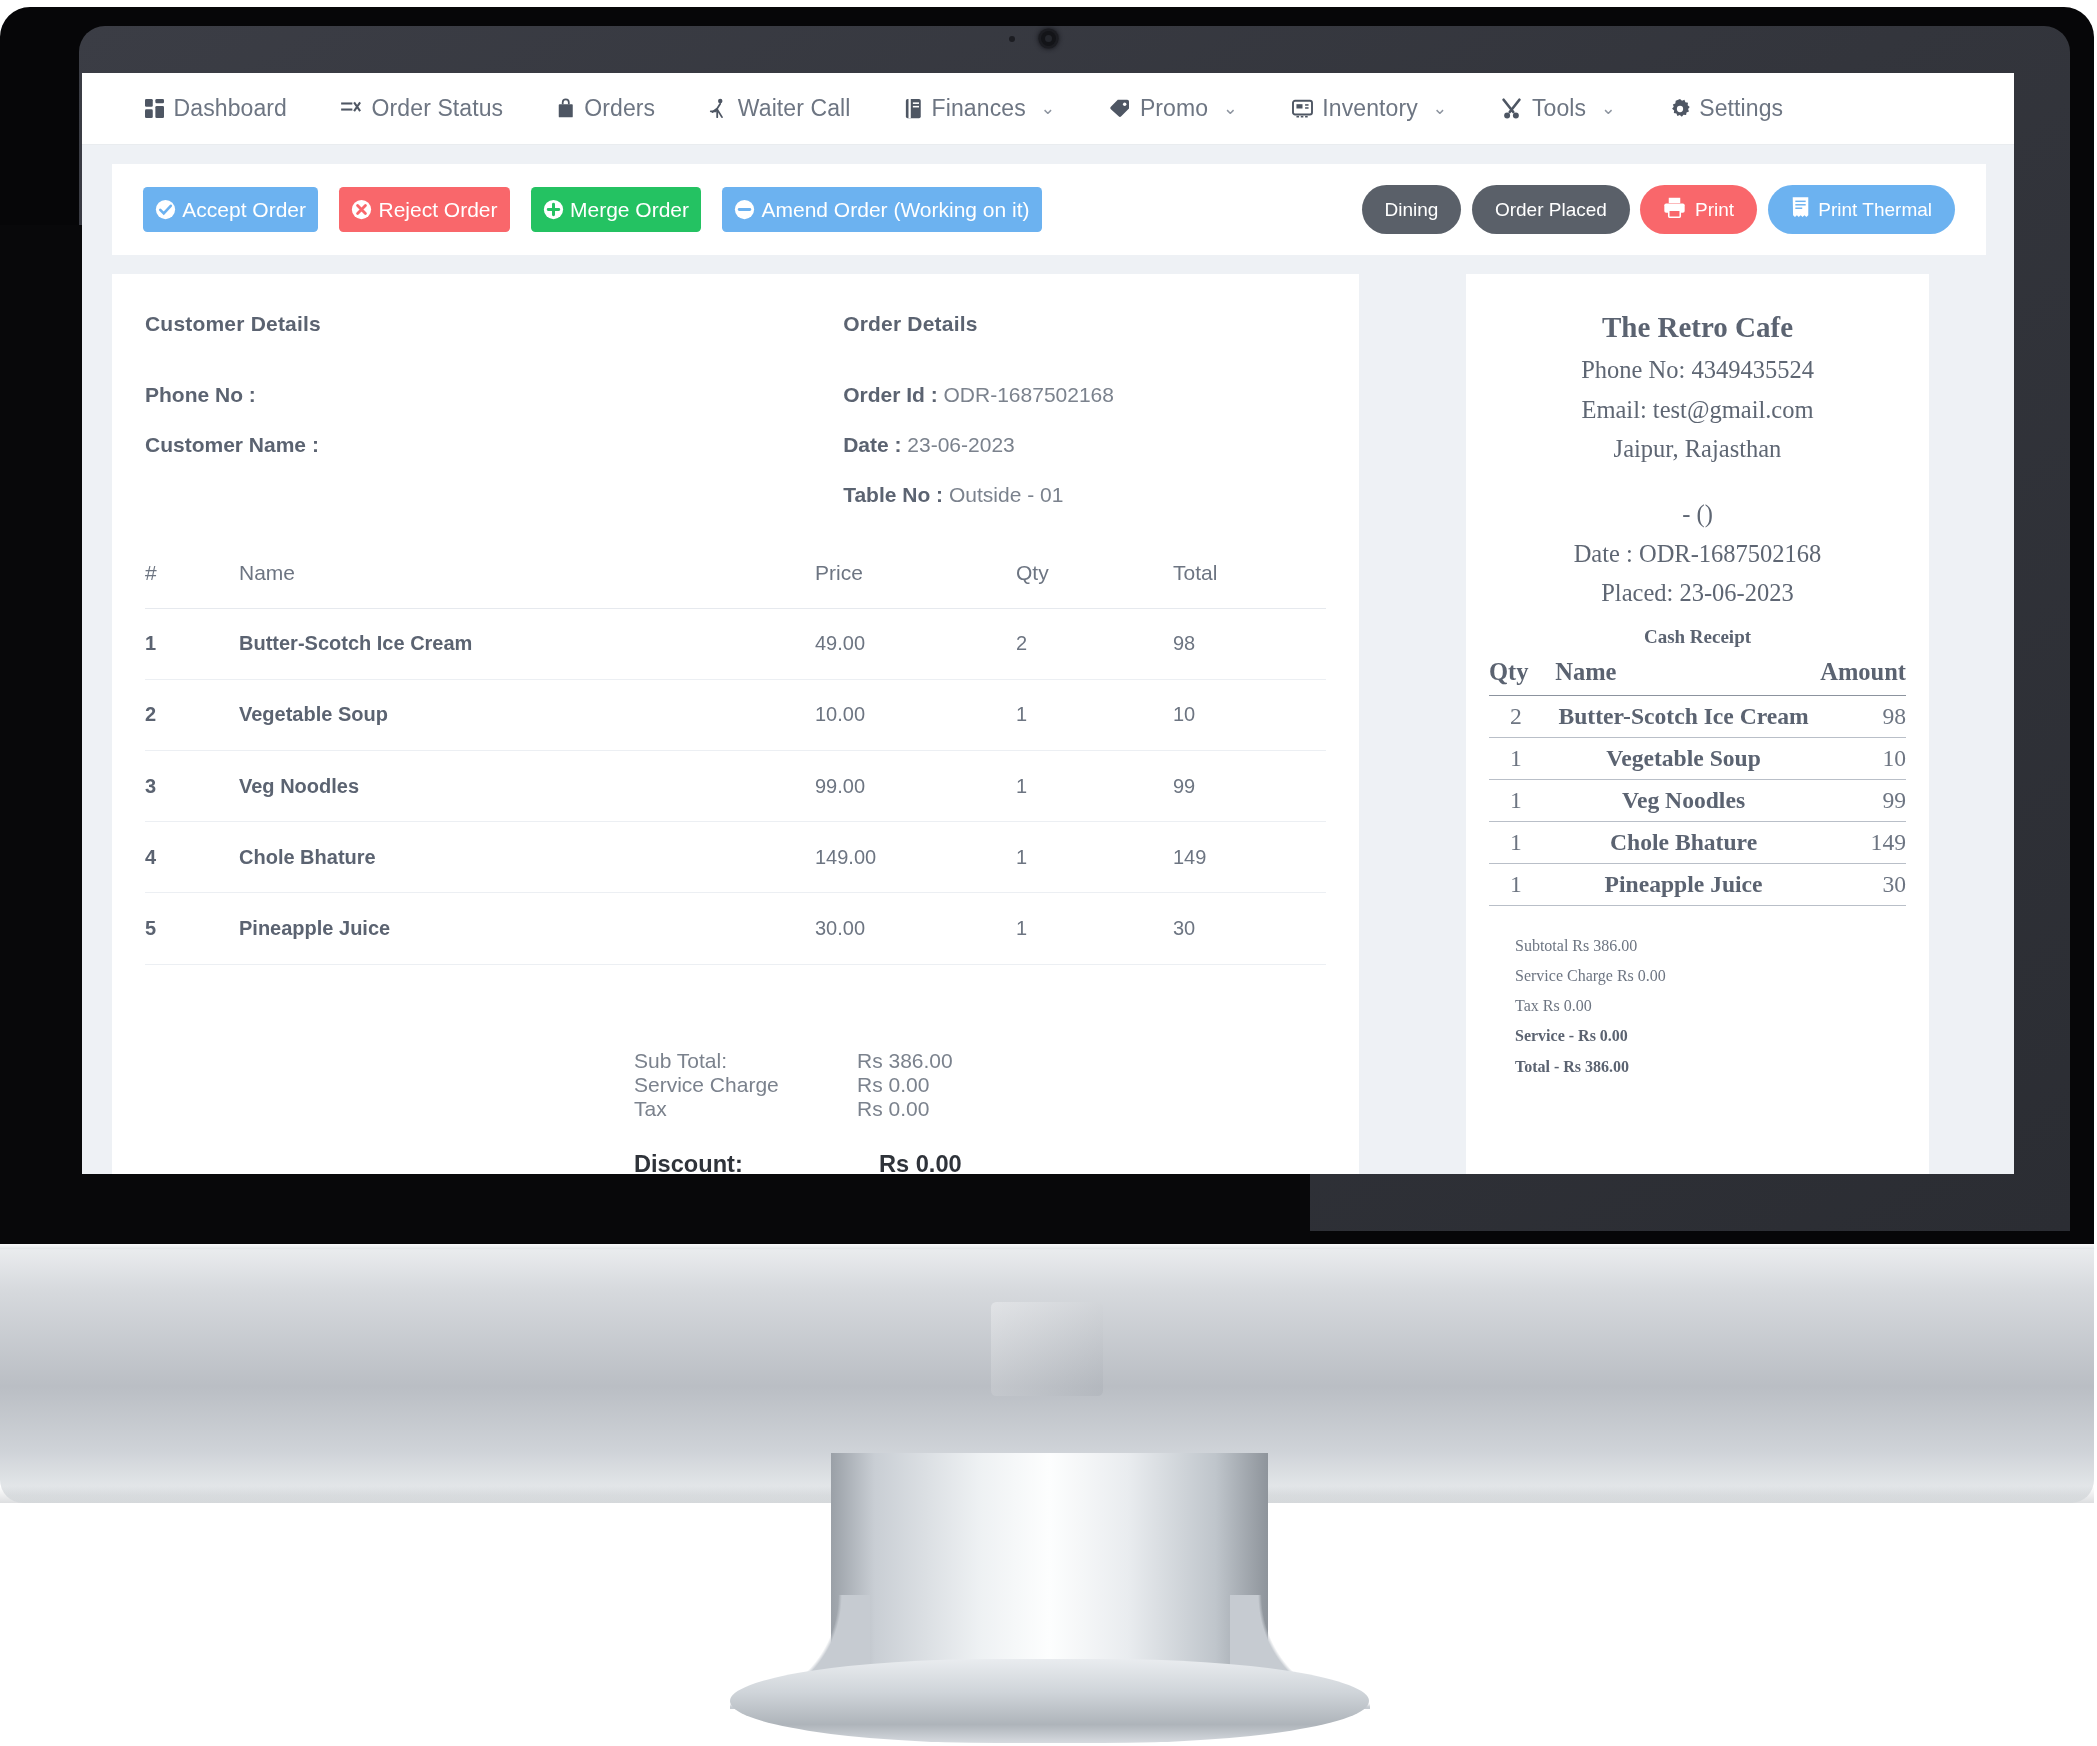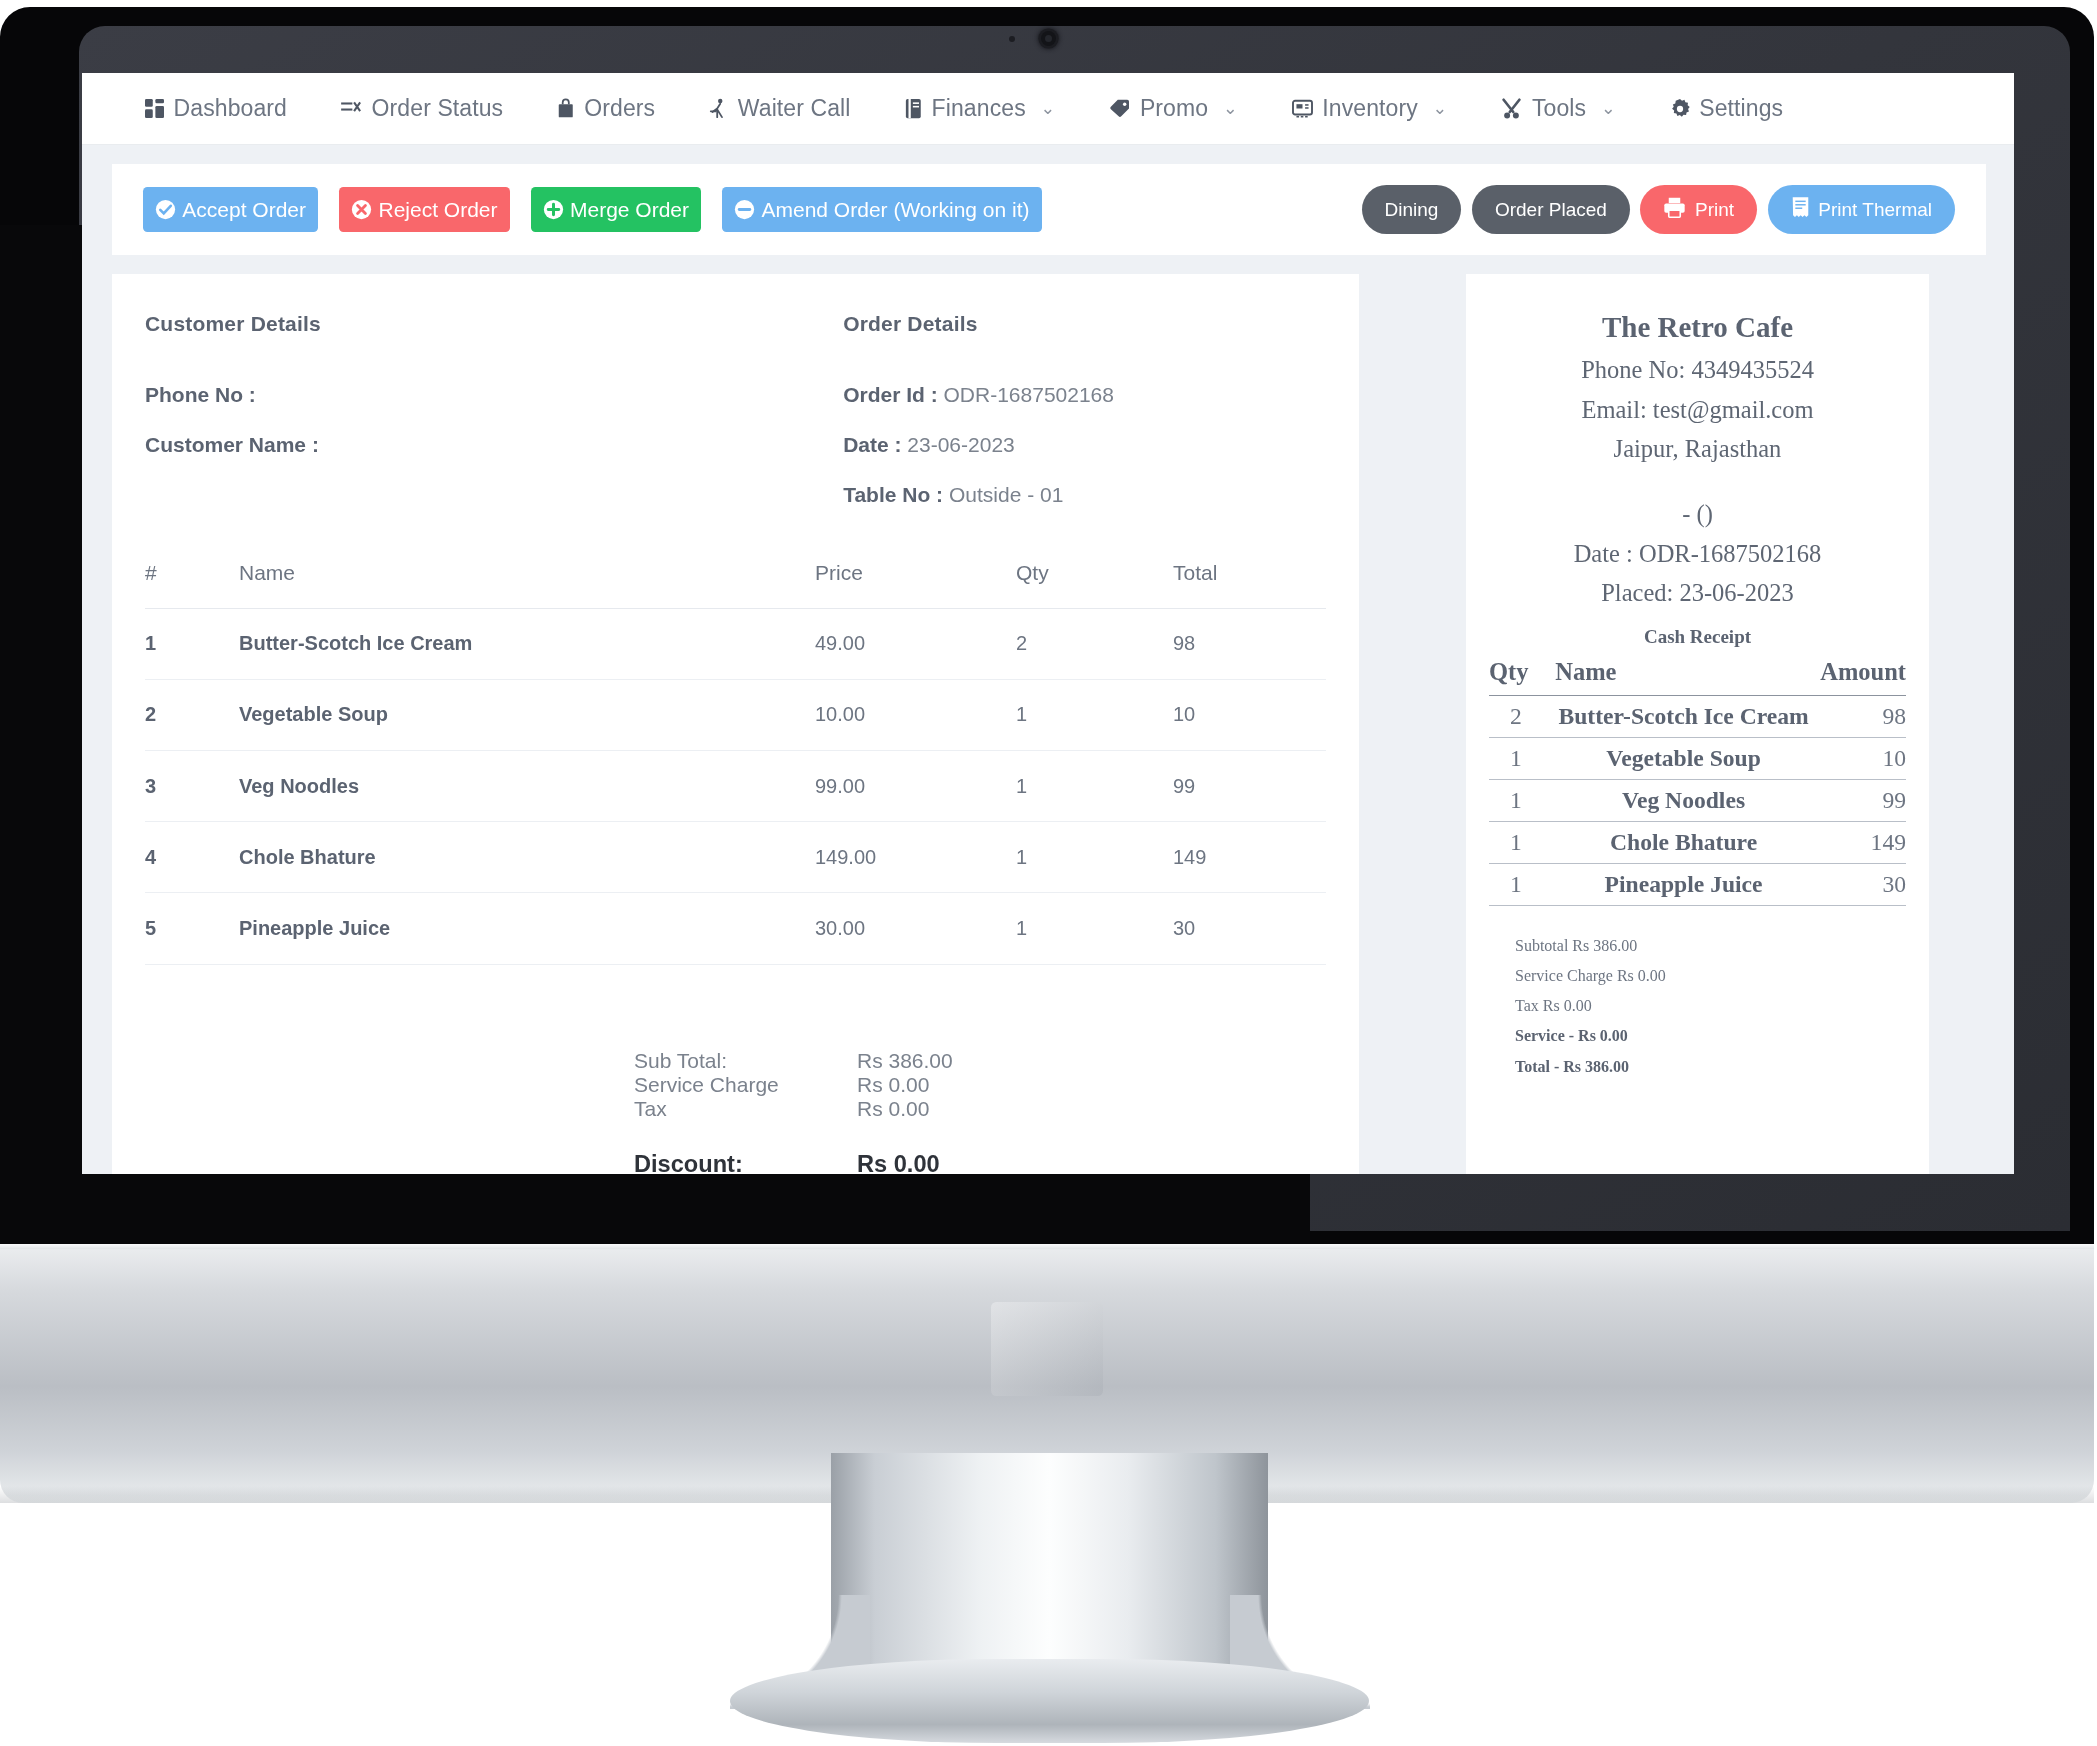--- a/index.html
+++ b/index.html
@@ -209,21 +209,21 @@
   #totals {
     margin-top: 84px;
     margin-left: 489px;
     font-size: 21px;
     color: #7b828d;
   }
   #totals .trow { display:flex; }
   #totals .tlab { width: 223px; }
   #totals .tval { }
   #totals .spacer { height: 28px; }
-  #totals .strong { font-weight: bold; color: #2f333a; font-size: 23.6px; line-height: 1.28; }
+  #totals .strong { font-weight: bold; color: #2f333a; font-size: 23.6px; line-height: 1.28; gap: 22px; }
 
   
   #receipt {
     font-family: "Liberation Serif", serif;
     color: #5e6673;
     text-align: center;
   }
   #receipt .r-shop {
     font-size: 29px; font-weight: bold; color: #5b6371;
     margin-bottom: 12.2px;

